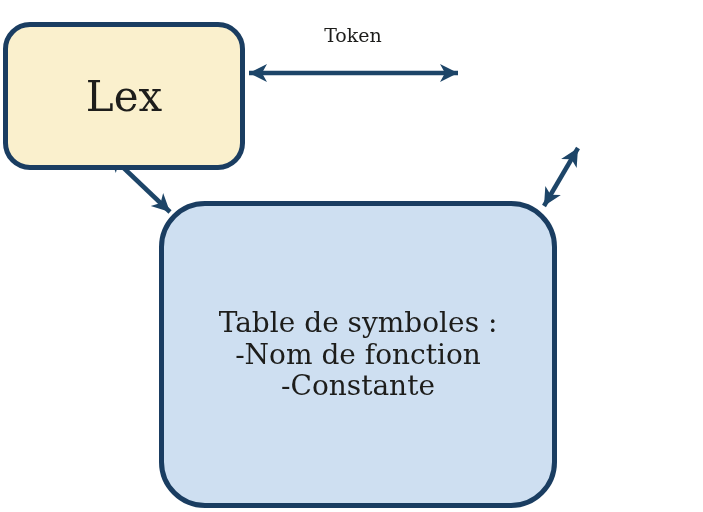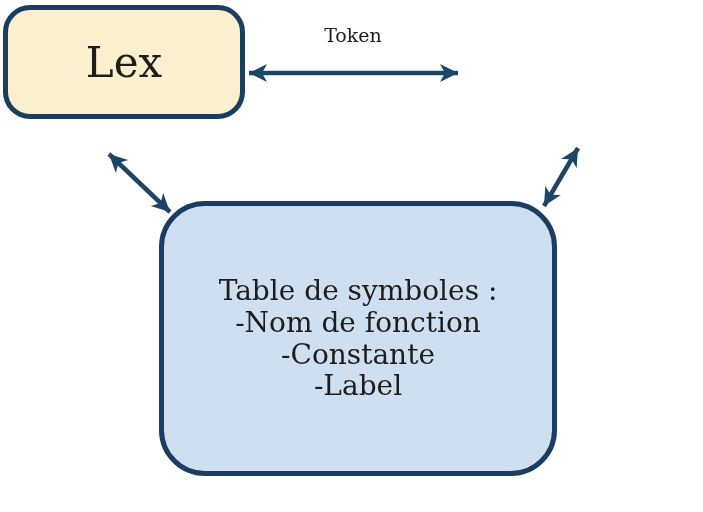--- a/index.html
+++ b/index.html
@@ -29,42 +29,42 @@
     box-sizing: border-box;
     border: 5px solid #1a3d61;
     display: flex;
     flex-direction: column;
     align-items: center;
     justify-content: center;
     text-align: center;
   }
   .node-lex {
     left: 3px;
-    top: 5px;
+    top: 22px;
     width: 242px;
-    height: 114px;
+    height: 148px;
     border-radius: 27px;
     background: #faf0cd;
     font-size: 42px;
   }
   .node-syntax {
     left: 462px;
     top: 4px;
     width: 237px;
     height: 140px;
     border-radius: 27px;
     background: #faf0cd;
     font-size: 28px;
     line-height: 1.08;
   }
   .node-table {
     left: 159px;
     top: 201px;
     width: 398px;
-    height: 275px;
+    height: 307px;
     border-radius: 46px;
     background: #cedff1;
     font-size: 28px;
     line-height: 1.14;
   }
   .edge-label-token {
     position: absolute;
     left: 245px;
     top: 24px;
     width: 216px;
@@ -92,18 +92,17 @@
 
   <div class="node node-lex">
     <span>Lex</span>
   </div>
 
 
   <div class="node node-table">
     <div>Table de symboles :</div>
     <div>-Nom de fonction</div>
     <div>-Constante</div>
-    <div>-Label</div>
   </div>
 
   <div class="edge-label-token">Token</div>
 
 </div>
 
 </body></html>

